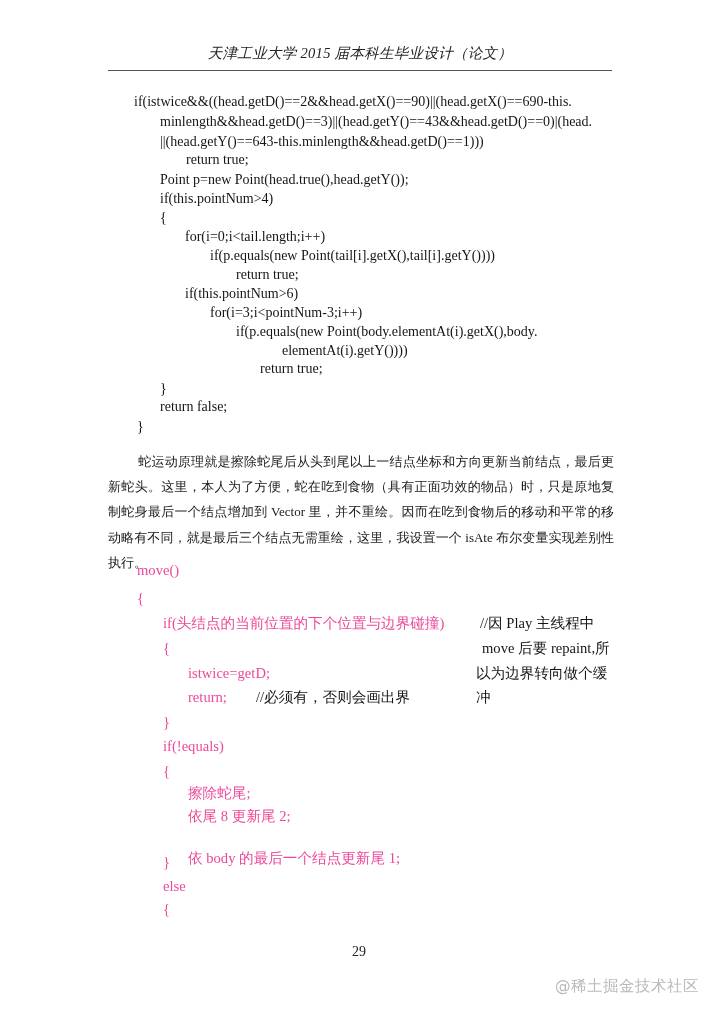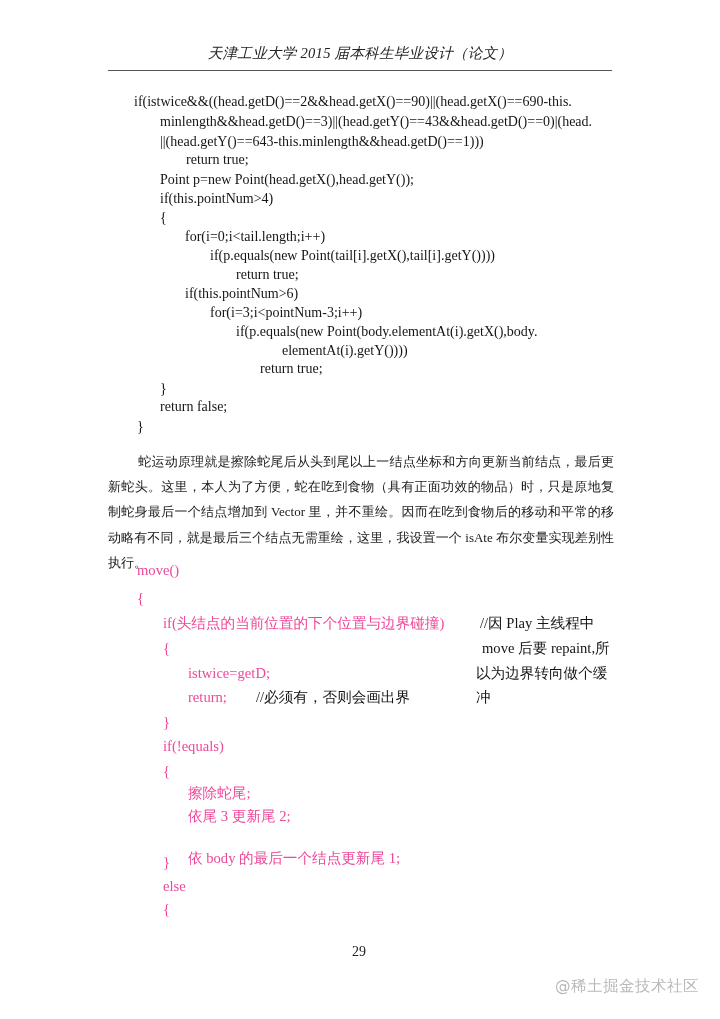--- a/index.html
+++ b/index.html
@@ -43,21 +43,21 @@
 
 <div>
   <div class="header">天津工业大学 2015 届本科生毕业设计（论文）</div>
   <div class="header-rule"></div>
 
   <div id="code1">
       <div class="code-line" style="left: 134px; top: 92px;">if(istwice&amp;&amp;((head.getD()==2&amp;&amp;head.getX()==90)||(head.getX()==690-this.</div>
       <div class="code-line" style="left: 160px; top: 112px;">minlength&amp;&amp;head.getD()==3)||(head.getY()==43&amp;&amp;head.getD()==0)|(head.</div>
       <div class="code-line" style="left: 160px; top: 132px;">||(head.getY()==643-this.minlength&amp;&amp;head.getD()==1)))</div>
       <div class="code-line" style="left: 186px; top: 150px;">return true;</div>
-      <div class="code-line" style="left: 160px; top: 170px;">Point p=new Point(head.getX(),head.getY());</div>
+      <div class="code-line" style="left: 160px; top: 170px;">Point p=new Point(head.true(),head.getY());</div>
       <div class="code-line" style="left: 160px; top: 189px;">if(this.pointNum&gt;4)</div>
       <div class="code-line" style="left: 160px; top: 208px;">{</div>
       <div class="code-line" style="left: 185px; top: 227px;">for(i=0;i&lt;tail.length;i++)</div>
       <div class="code-line" style="left: 210px; top: 246px;">if(p.equals(new Point(tail[i].getX(),tail[i].getY())))</div>
       <div class="code-line" style="left: 236px; top: 265px;">return true;</div>
       <div class="code-line" style="left: 185px; top: 284px;">if(this.pointNum&gt;6)</div>
       <div class="code-line" style="left: 210px; top: 303px;">for(i=3;i&lt;pointNum-3;i++)</div>
       <div class="code-line" style="left: 236px; top: 322px;">if(p.equals(new Point(body.elementAt(i).getX(),body.</div>
       <div class="code-line" style="left: 282px; top: 341px;">elementAt(i).getY())))</div>
       <div class="code-line" style="left: 260px; top: 359px;">return true;</div>
@@ -72,21 +72,21 @@
       <div class="pc-line" style="left: 137px; top: 560px;">move()</div>
       <div class="pc-line" style="left: 137px; top: 588px;">{</div>
       <div class="pc-line" style="left: 163px; top: 613px;">if(头结点的当前位置的下个位置与边界碰撞)</div>
       <div class="pc-line" style="left: 163px; top: 638px;">{</div>
       <div class="pc-line" style="left: 188px; top: 663px;">istwice=getD;</div>
       <div class="pc-line" style="left: 188px; top: 687px;">return;</div>
       <div class="pc-line" style="left: 163px; top: 712px;">}</div>
       <div class="pc-line" style="left: 163px; top: 736px;">if(!equals)</div>
       <div class="pc-line" style="left: 163px; top: 761px;">{</div>
       <div class="pc-line" style="left: 188px; top: 783px;">擦除蛇尾;</div>
-      <div class="pc-line" style="left: 188px; top: 806px;">依尾 3 更新尾 2;</div>
+      <div class="pc-line" style="left: 188px; top: 806px;">依尾 8 更新尾 2;</div>
       <div class="pc-line" style="left: 188px; top: 848px;">依 body 的最后一个结点更新尾 1;</div>
       <div class="pc-line" style="left: 163px; top: 852px;">}</div>
       <div class="pc-line" style="left: 163px; top: 876px;">else</div>
       <div class="pc-line" style="left: 163px; top: 899px;">{</div>
     </div>
   <div id="icomment">
       <div class="comment" style="left: 256px; top: 687px;">//必须有，否则会画出界</div>
     </div>
   <div id="scomment">
       <div class="comment" style="left: 480px; top: 613px;">//因 Play 主线程中</div>

